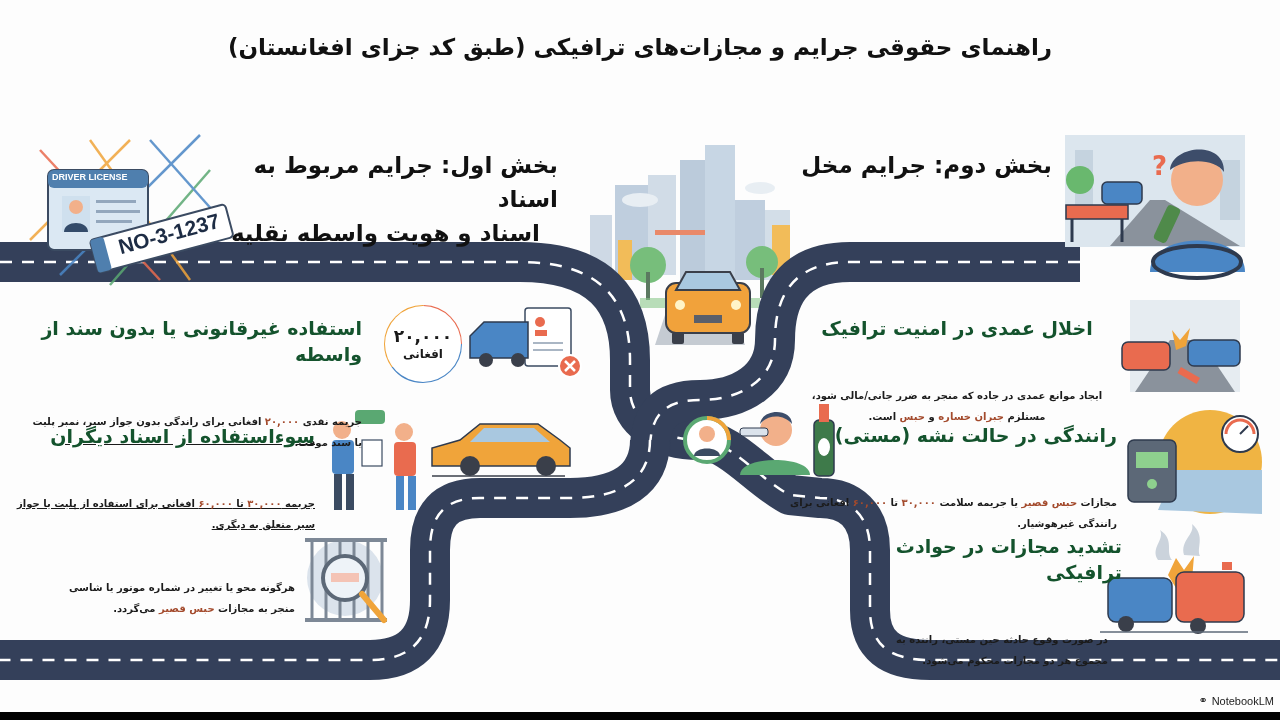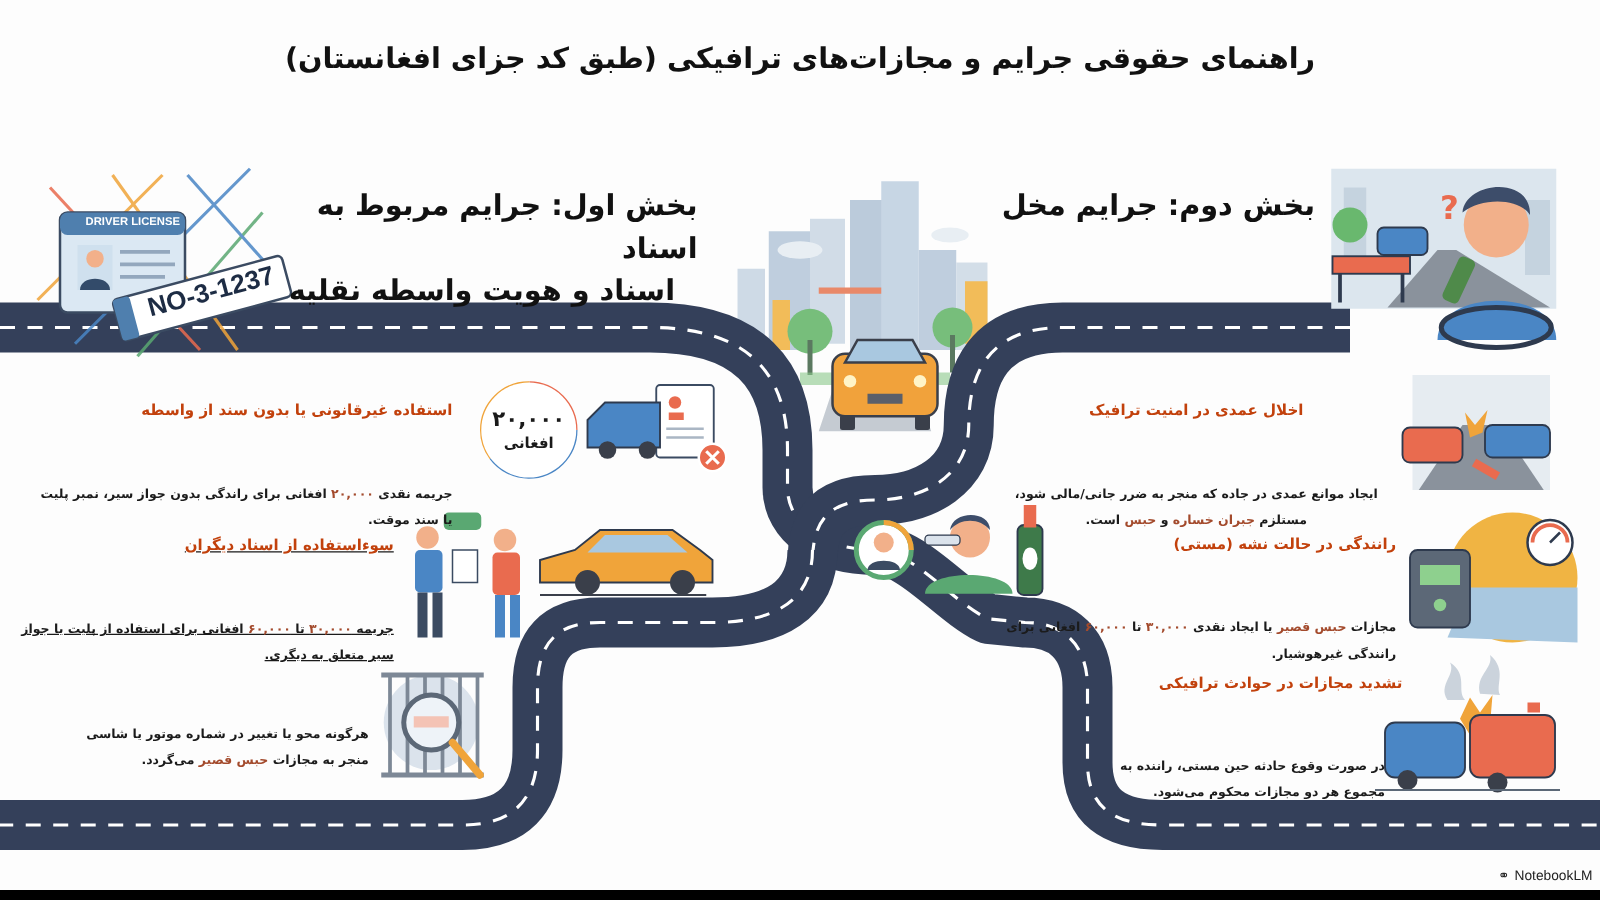--- a/index.html
+++ b/index.html
@@ -5,21 +5,21 @@
   * { box-sizing: border-box; margin: 0; padding: 0; }
   html, body { width: 1280px; height: 720px; overflow: hidden; background: #ffffff; }
   body { position: relative; font-family: "DejaVu Sans", sans-serif; color: #1a1a1a; }
   .canvas { position: absolute; left: 0; top: 0; width: 1280px; height: 712px; background: #fdfdfd; }
   .bottom-bar { position: absolute; left: 0; top: 712px; width: 1280px; height: 8px; background: #000; }
   svg.bg { position: absolute; left: 0; top: 0; }
   .title { position: absolute; top: 34px; left: 80px; width: 1120px; text-align: center; direction: rtl;
            font-weight: 800; font-size: 23px; letter-spacing: -0.5px; color: #111; font-family: "DejaVu Sans", sans-serif; }
   .section-title { position: absolute; direction: rtl; text-align: right; font-weight: 800; font-size: 23px; line-height: 34px; color: #111; }
   .item { position: absolute; direction: rtl; text-align: right; }
-  .item h3 { font-size: 12px; font-weight: 800; line-height: 26px; color: #c2410c; }
+  .item h3 { font-size: 19px; font-weight: 800; line-height: 26px; color: #14532d; }
   .item p { font-size: 10px; font-weight: 700; line-height: 21px; color: #1b1b1b; margin-top: 44px; }
   .hl { color: #a34a2c; }
   .brand { position: absolute; right: 6px; top: 694px; font-size: 11px; color: #222; font-family: "Liberation Sans", sans-serif; display: flex; align-items: center; gap: 4px; }
   .fine-badge { position: absolute; left: 385px; top: 306px; width: 76px; height: 76px; border-radius: 50%; background: #fff;
     display: flex; flex-direction: column; align-items: center; justify-content: center; direction: rtl; }
   .fine-badge .amt { font-size: 17px; font-weight: 800; line-height: 20px; }
   .fine-badge .cur { font-size: 12px; font-weight: 700; line-height: 16px; }
 </style>
 </head>
 <body>
@@ -219,21 +219,21 @@
       <rect x="1176" y="572" width="68" height="50" rx="8" fill="#e96b4f" stroke="#2e3a4e" stroke-width="1.5"></rect>
       <rect x="1222" y="562" width="10" height="8" fill="#e96b4f"></rect>
       <circle cx="1126" cy="624" r="8" fill="#3a3f4a"></circle>
       <circle cx="1198" cy="626" r="8" fill="#3a3f4a"></circle>
       <line x1="1100" y1="632" x2="1248" y2="632" stroke="#5c6877" stroke-width="1.5"></line>
     </g>
   </svg>
 
   <div class="title">راهنمای حقوقی جرایم و مجازات‌های ترافیکی (طبق کد جزای افغانستان)</div>
 
-  <div style="position:absolute; left:52px; top:172px; width:92px; text-align:right; color:#fff; font-size:9px; font-weight:700; font-family:'Liberation Sans',sans-serif;">DRIVER LICENSE</div>
+  <div style="position:absolute; left:52px; top:172px; width:92px; text-align:left; color:#fff; font-size:9px; font-weight:700; font-family:'Liberation Sans',sans-serif;">DRIVER LICENSE</div>
   <div style="position:absolute; left:104px; top:222px; width:130px; text-align:center; color:#1d2c44; font-size:21px; font-weight:700; transform:rotate(-15deg); font-family:'Liberation Sans',sans-serif;">NO-3-1237</div>
 
   <div class="section-title" style="right:722px; top:148px; width:360px;">
     <div>بخش اول: جرایم مربوط به اسناد</div>
     <div style="margin-right:18px;">اسناد و هویت واسطه نقلیه</div>
   </div>
   <div class="section-title" style="right:228px; top:148px; width:260px;">
     <div>بخش دوم: جرایم مخل</div>
   </div>
 
@@ -256,21 +256,21 @@
     <p><span>هرگونه محو یا تغییر در شماره موتور یا شاسی منجر به مجازات </span><span class="hl">حبس قصیر</span><span> می‌گردد.</span></p>
   </div>
 
   <div class="item" style="right:158px; top:315px; width:330px;text-align:center;">
     <h3>اخلال عمدی در امنیت ترافیک</h3>
     <p><span>ایجاد موانع عمدی در جاده که منجر به ضرر جانی/مالی شود، مستلزم </span><span class="hl">جبران خساره</span><span> و </span><span class="hl">حبس</span><span> است.</span></p>
   </div>
 
   <div class="item" style="right:163px; top:422px; width:330px;">
     <h3>رانندگی در حالت نشه (مستی)</h3>
-    <p><span>مجازات </span><span class="hl">حبس قصیر</span><span> یا ایجاد نقدی </span><span class="hl">۳۰,۰۰۰</span><span> تا </span><span class="hl">۶۰,۰۰۰</span><span> افغانی برای رانندگی غیرهوشیار.</span></p>
+    <p><span>مجازات </span><span class="hl">حبس قصیر</span><span> یا جریمه سلامت </span><span class="hl">۳۰,۰۰۰</span><span> تا </span><span class="hl">۶۰,۰۰۰</span><span> افغانی برای رانندگی غیرهوشیار.</span></p>
   </div>
 
   <div class="item" style="right:158px; top:533px; width:240px;">
     <h3>تشدید مجازات در حوادث ترافیکی</h3>
     <p style="padding-right:14px;">در صورت وقوع حادثه حین مستی، راننده به مجموع هر دو مجازات محکوم می‌شود.</p>
   </div>
 
   <div class="brand">
     <span style="font-size:11px;">⚭</span>
     <span>NotebookLM</span>

